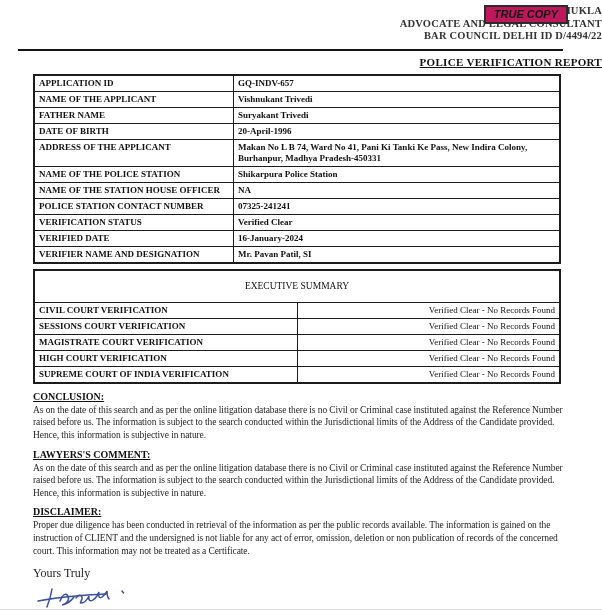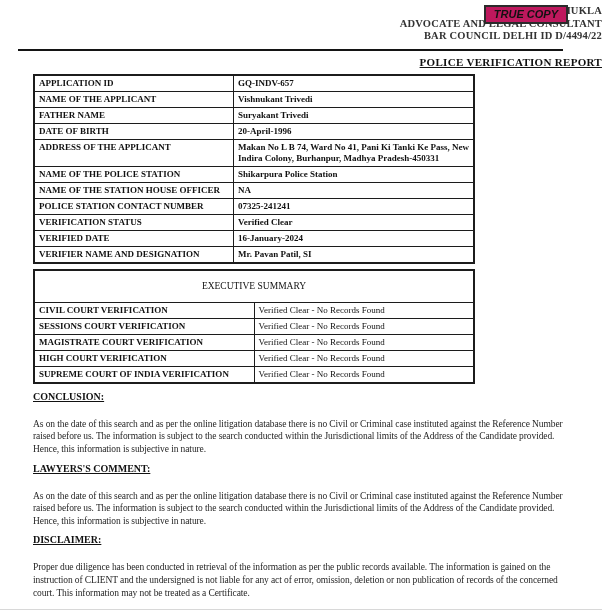--- a/index.html
+++ b/index.html
@@ -42,21 +42,21 @@
     letter-spacing:0.3px;
     text-decoration:underline;
     margin-top:5px;
     color:#111111;
   }
   
   table.doc {
     border-collapse:collapse;
     table-layout:fixed;
     margin:6px 0 0 33px;
-    width:442px;
+    width:528px;
     border:2px solid #1c1c1c;
     background:#ffffff;
   }
   table.doc td, table.doc th {
     border:1px solid #1c1c1c;
     font-size:9px;
     line-height:11px;
     padding:2px 4px;
     vertical-align:top;
     color:#111111;
@@ -65,32 +65,32 @@
     width:190px;
     font-weight:bold;
     white-space:nowrap;
     overflow:hidden;
   }
   table.details td.val { font-weight:bold; }
   table.summary { margin-top:5px; }
   table.summary th {
     font-size:9.5px; font-weight:normal; padding:10px;
   }
-  table.summary td.val { text-align:left; font-weight:normal; }
+  table.summary td.val { text-align:right; font-weight:normal; }
   
   .section { margin:0 29px 0 33px; }
   .sec-heading {
     margin-top:7px;
     font-weight:bold;
     font-size:10px;
     color:#111111;
     text-decoration:underline;
   }
   .sec-body {
-    margin-top:16px;
+    margin-top:2px;
     font-size:9.5px;
     line-height:12.6px;
     letter-spacing:-0.1px;
     color:#262626;
     width:540px;
   }
   .valediction { margin:9px 0 4px 33px; font-size:12px; color:#262626; }
   .signature-wrap { margin:3px 0 0 36px; height:27px; }
   .signatory { margin:3px 0 0 33px; font-size:11px; color:#2b2b2b; }
   .bar-id {

